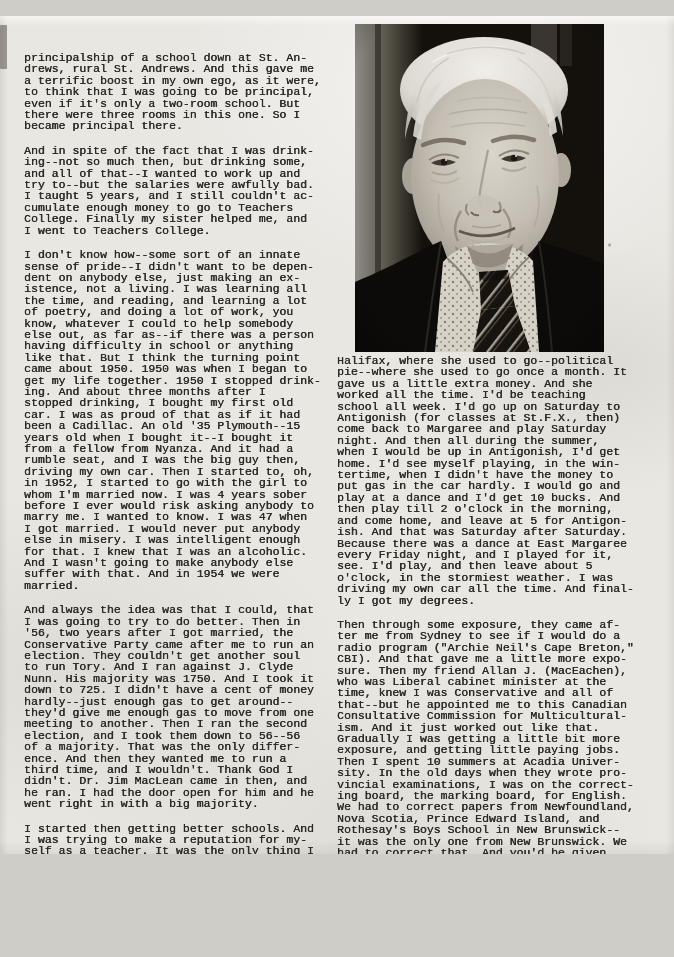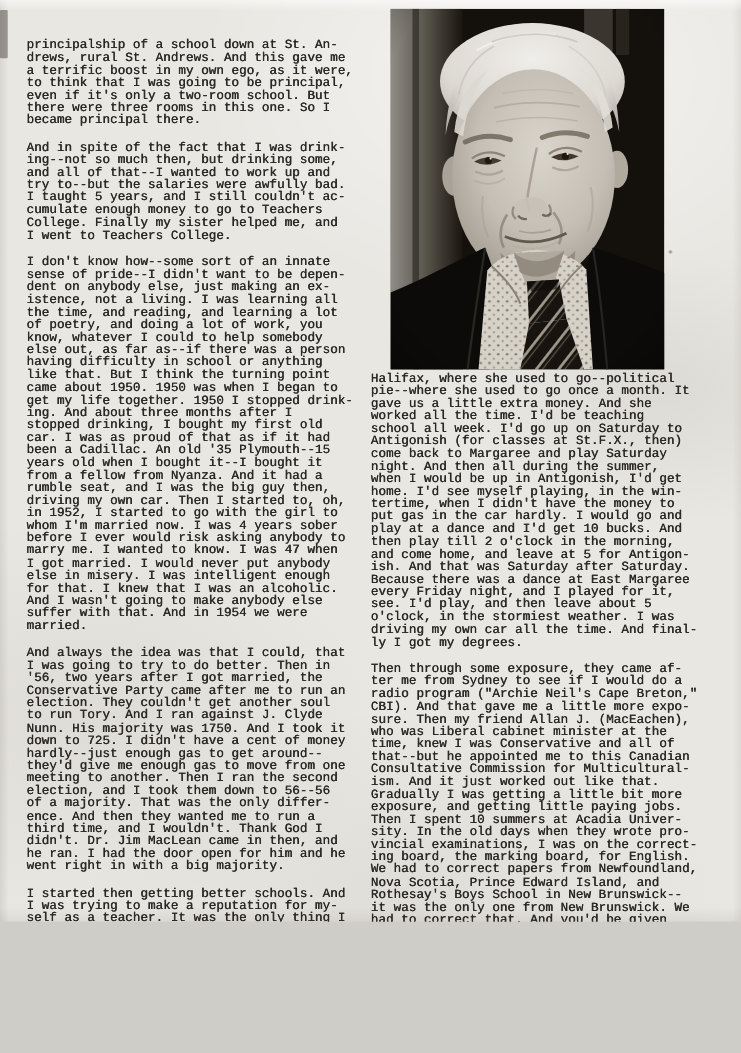--- a/index.html
+++ b/index.html
@@ -1,20 +1,20 @@
 <!DOCTYPE html>
 <html><head>
 <meta charset="utf-8">
 <style>
   html, body { margin: 0; padding: 0; background: #cfcdc8; }
   .page {
     position: relative;
     width: 674px;
     height: 838px;
-    margin: 0 auto;
+    margin: 16px auto;
     overflow: hidden;
     background-color: #e9e7e2;
     background-image:
       linear-gradient(180deg, rgba(255,255,255,0.55), rgba(255,255,255,0) 10px),
       linear-gradient(90deg, rgba(110,104,94,0.14), rgba(110,104,94,0) 8px),
       linear-gradient(270deg, rgba(110,104,94,0.10), rgba(110,104,94,0) 8px),
       linear-gradient(0deg, rgba(110,104,94,0.10), rgba(110,104,94,0) 14px),
       radial-gradient(ellipse 260px 180px at 90% 42%, rgba(115,108,96,0.10), rgba(115,108,96,0) 70%),
       radial-gradient(ellipse 380px 260px at 12% 78%, rgba(115,108,96,0.09), rgba(115,108,96,0) 70%),
       radial-gradient(ellipse 420px 240px at 55% 97%, rgba(115,108,96,0.08), rgba(115,108,96,0) 70%),

